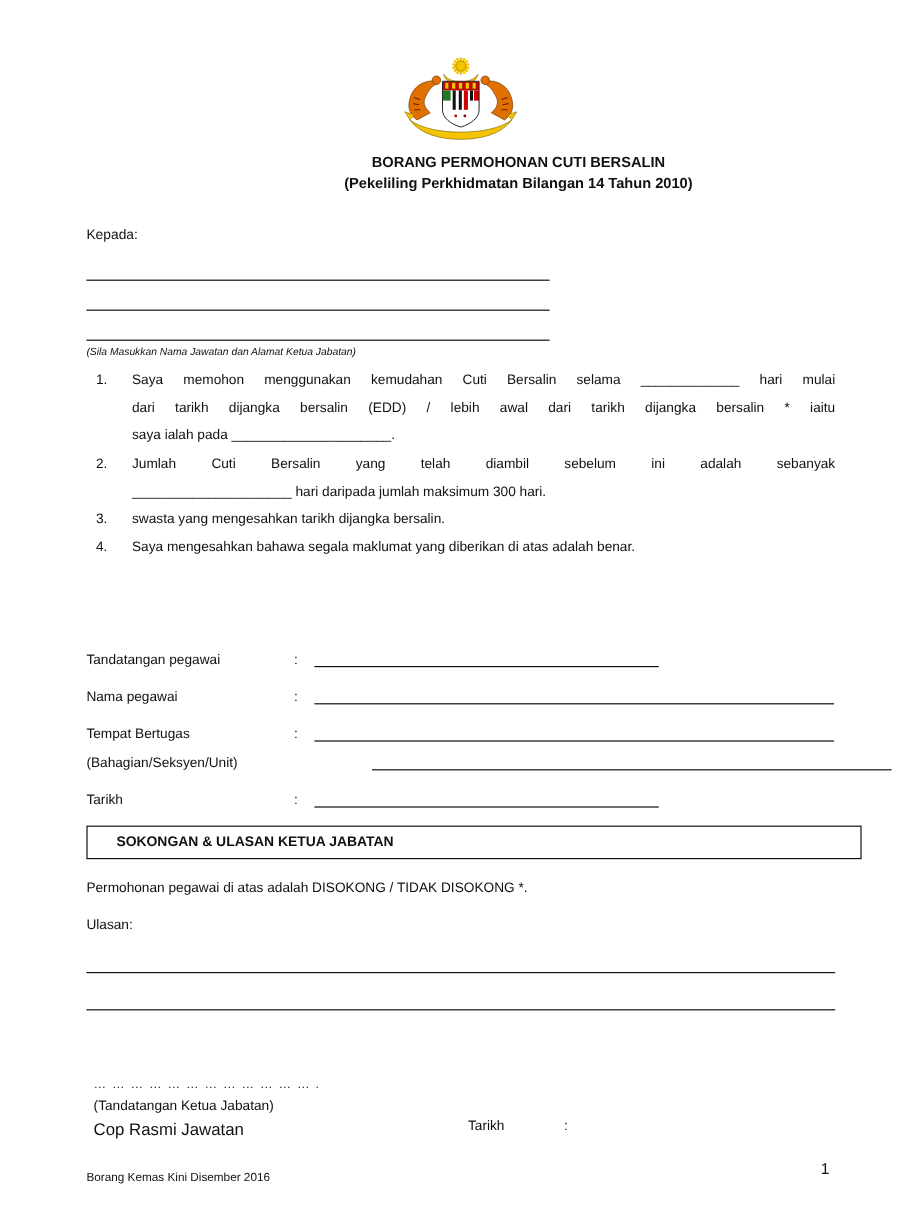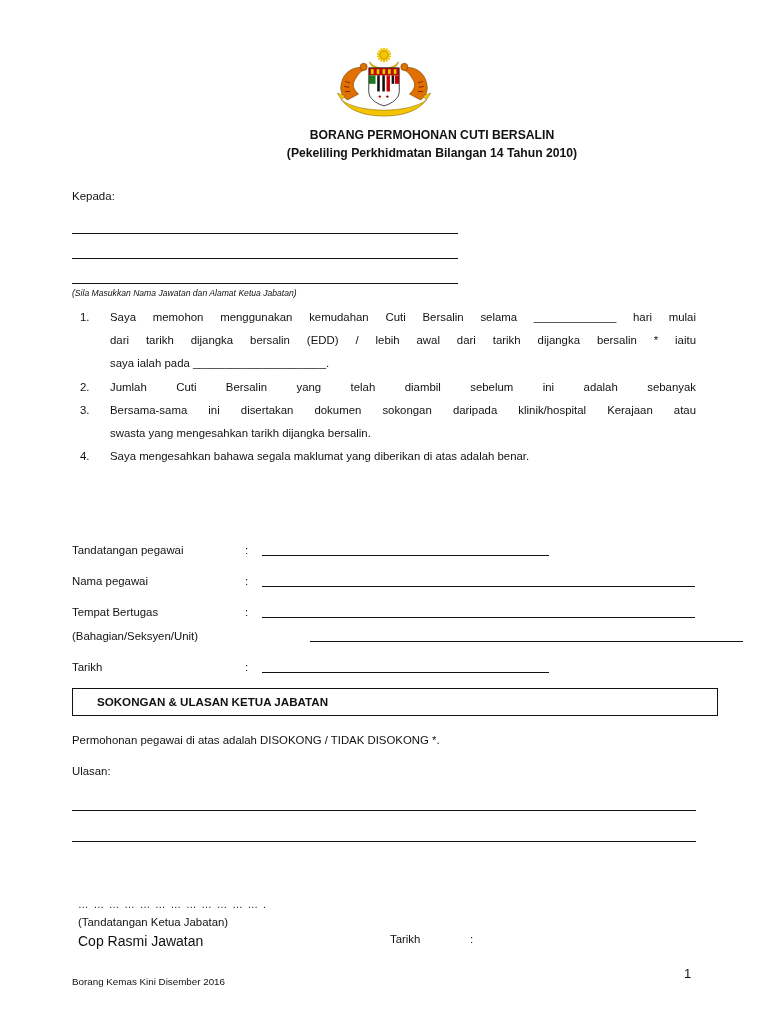--- a/index.html
+++ b/index.html
@@ -129,24 +129,24 @@
 <div id="list">
     <div class="item">
       <span class="item-num">1.</span>
       <div class="line stretch"><span>Saya memohon menggunakan kemudahan Cuti Bersalin selama _____________ hari mulai</span></div>
       <div class="line stretch"><span class="seg-bold">dari tarikh dijangka bersalin (EDD) / lebih awal dari tarikh dijangka bersalin</span><span> * iaitu</span></div>
       <div class="line"><span>saya ialah pada _____________________.</span></div>
     </div>
     <div class="item">
       <span class="item-num">2.</span>
       <div class="line stretch"><span>Jumlah Cuti Bersalin yang telah diambil sebelum ini adalah sebanyak</span></div>
+      <div class="line"><span>_____________________ hari daripada jumlah maksimum 300 hari.</span></div>
     </div>
     <div class="item">
       <span class="item-num">3.</span>
-      <div class="line stretch"><span>Bersama-sama ini disertakan dokumen sokongan daripada klinik/hospital Kerajaan atau</span></div>
       <div class="line"><span>swasta yang mengesahkan tarikh dijangka bersalin.</span></div>
     </div>
     <div class="item">
       <span class="item-num">4.</span>
       <div class="line"><span>Saya mengesahkan bahawa segala maklumat yang diberikan di atas adalah benar.</span></div>
     </div>
   </div>
 
 <div id="sig-block">
     <div class="sig-row">

